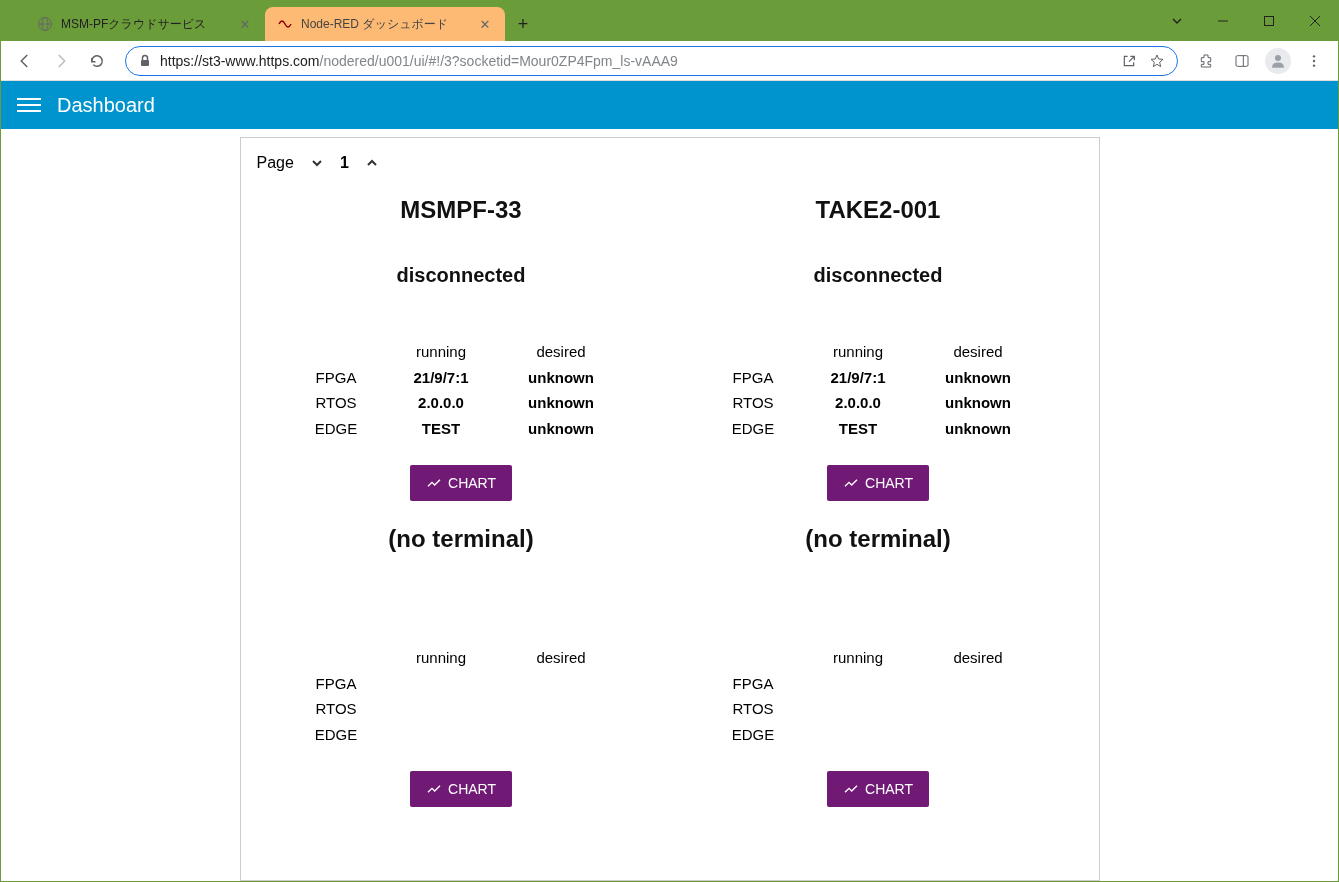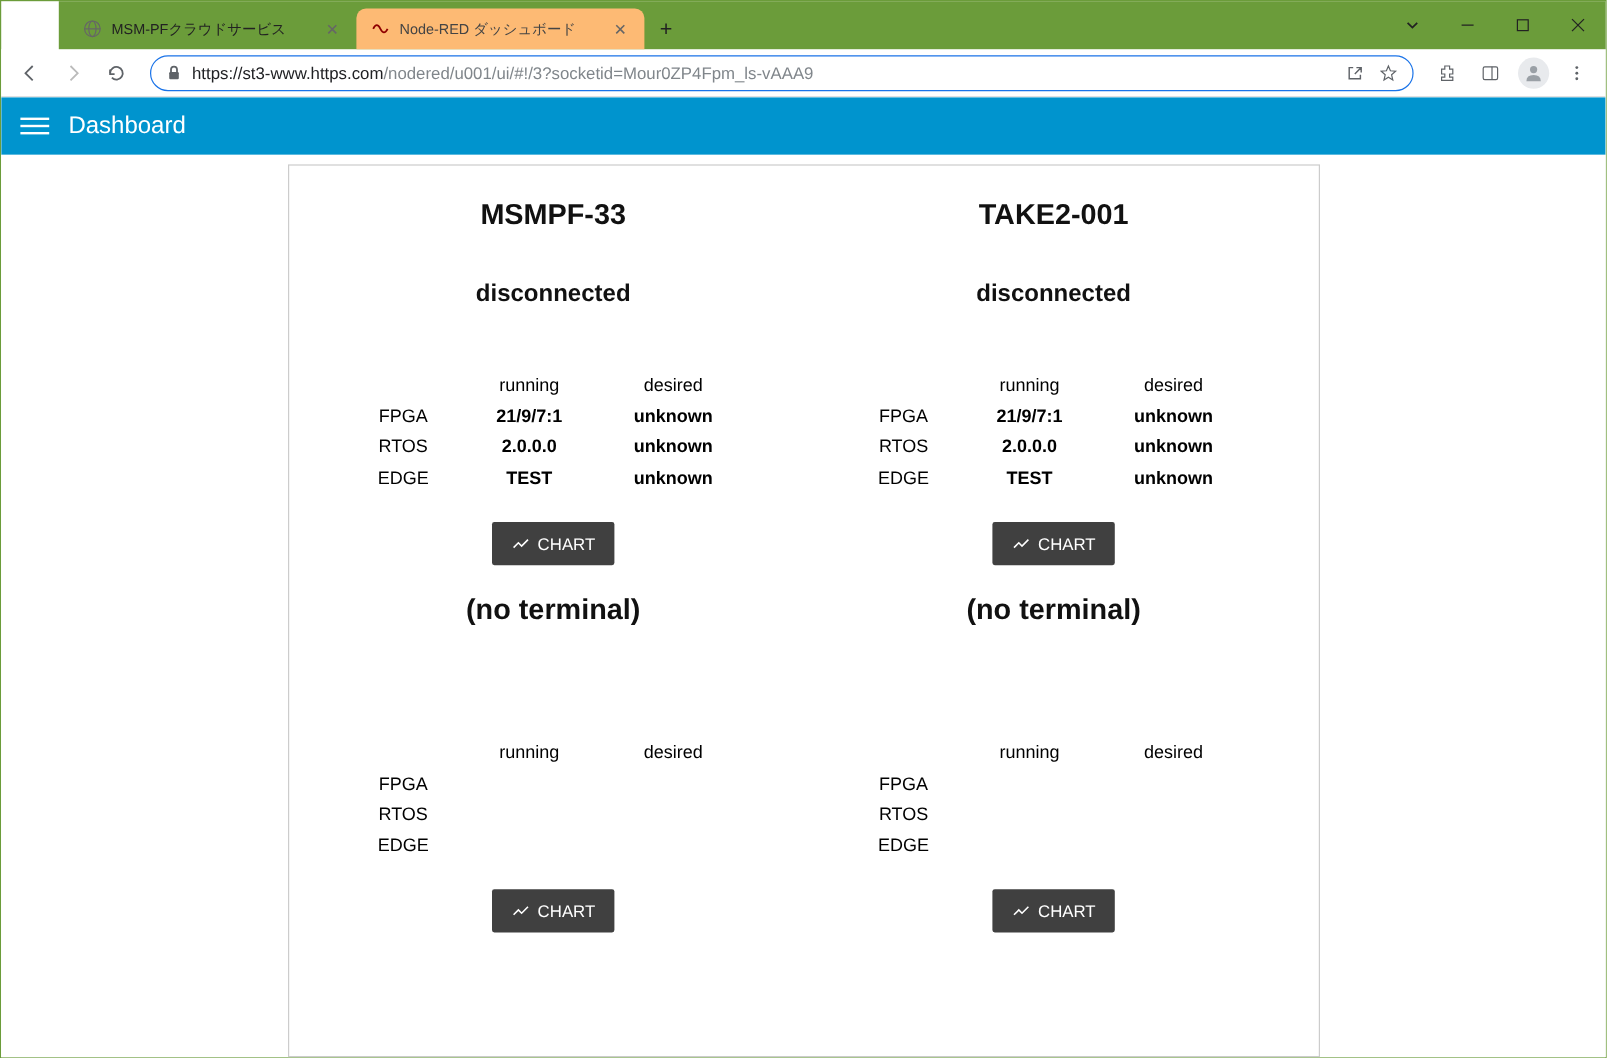--- a/index.html
+++ b/index.html
@@ -18,24 +18,23 @@
       display: flex;
       flex-direction: column;
     }
     
     
     .tab-strip {
       height: 40px;
       background: #6b9c3a;
       display: flex;
       align-items: flex-end;
-      padding-left: 8px;
+      padding-left: 24px;
       padding-right: 8px;
       position: relative;
-      margin-left: 48px;
     }
     .tab {
       height: 34px;
       min-width: 240px;
       border-radius: 8px 8px 0 0;
       display: flex;
       align-items: center;
       padding: 0 12px;
       font-size: 12px;
       color: #444;
@@ -224,21 +223,21 @@
       font-size: 15px;
       line-height: 1.7;
     }
     .spec-row.header { font-weight: 400; }
     .spec-row .label-col { text-align: center; font-weight: 400; }
     .spec-row .val-col { font-weight: 700; }
     .spec-row.header .val-col { font-weight: 400; margin-top: 32px; }
     
     .chart-btn {
       margin-top: 24px;
-      background: #404040;
+      background: #701a75;
       color: #fff;
       border: none;
       height: 36px;
       padding: 0 16px;
       font-size: 14px;
       font-weight: 500;
       display: inline-flex;
       align-items: center;
       gap: 6px;
       border-radius: 2px;
@@ -375,20 +374,34 @@
       <div class="hamburger">
         <span></span>
           <span></span>
           <span></span>
       </div>
       <div class="app-title">Dashboard</div>
     </div>
 
     <div class="dash-body">
       <div class="card">
+        <div class="pager">
+          <span class="pager-label">Page</span>
+          <span class="chev">
+            <svg width="14" height="14" viewBox="0 0 14 14">
+                <path d="M3 5 L7 9 L11 5" stroke="#333" stroke-width="2" fill="none"></path>
+              </svg>
+          </span>
+          <span class="pager-num">1</span>
+          <span class="chev">
+            <svg width="14" height="14" viewBox="0 0 14 14">
+                <path d="M3 9 L7 5 L11 9" stroke="#333" stroke-width="2" fill="none"></path>
+              </svg>
+          </span>
+        </div>
 
         <div class="device-grid">
 
           <div class="device">
             <h2 class="name">MSMPF-33</h2>
             <div class="status">disconnected</div>
             <div class="spec-table">
               <div class="spec-row header">
                 <div class="label-col"></div>
                 <div class="val-col">running</div>

